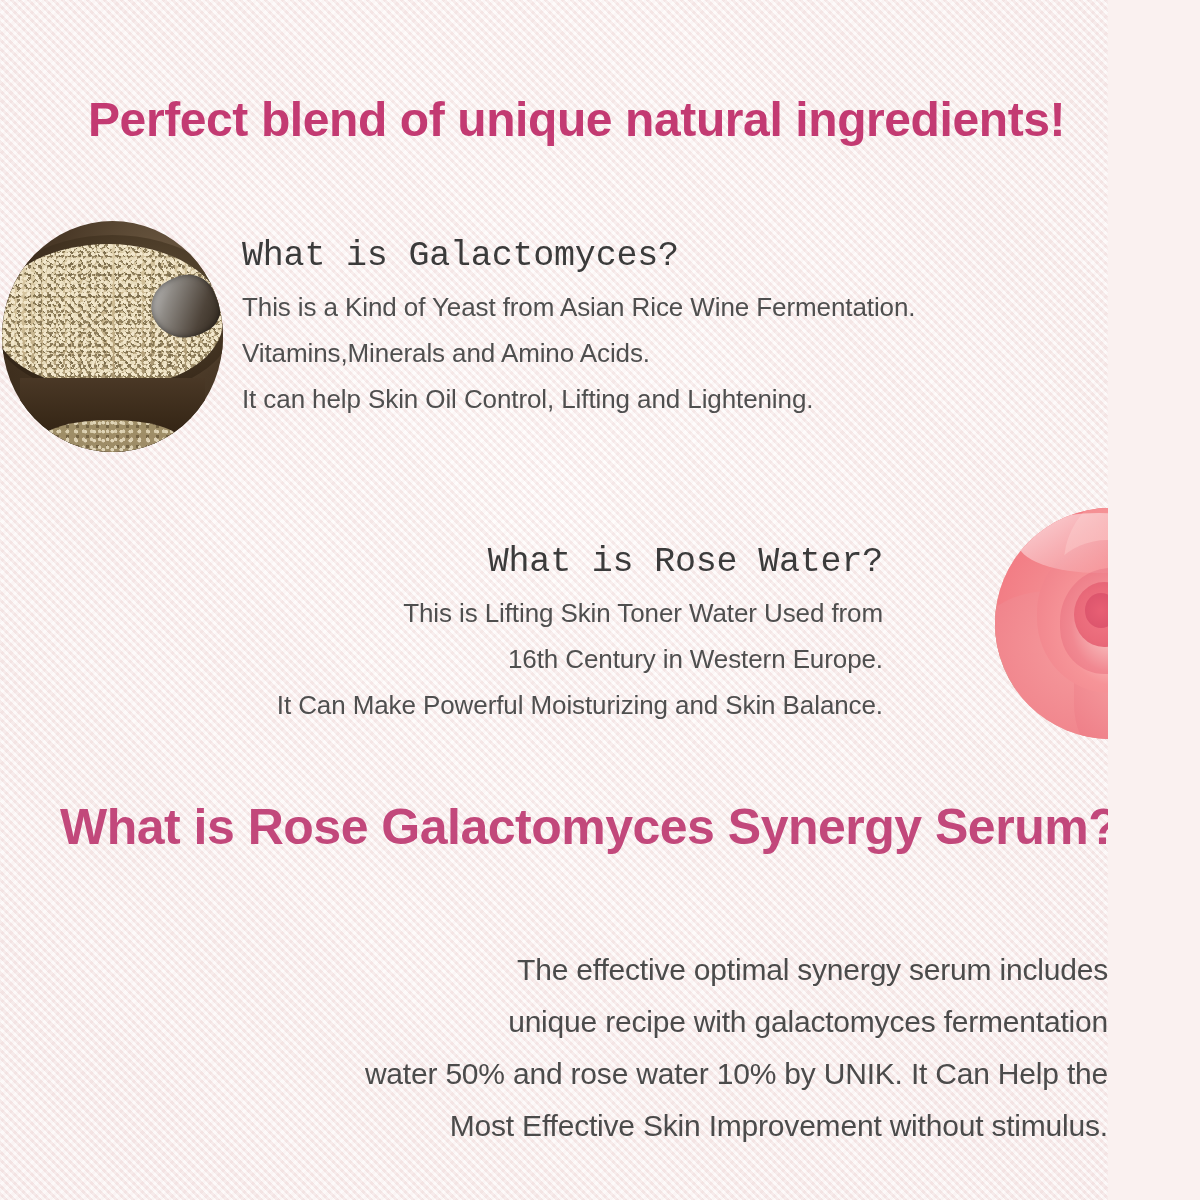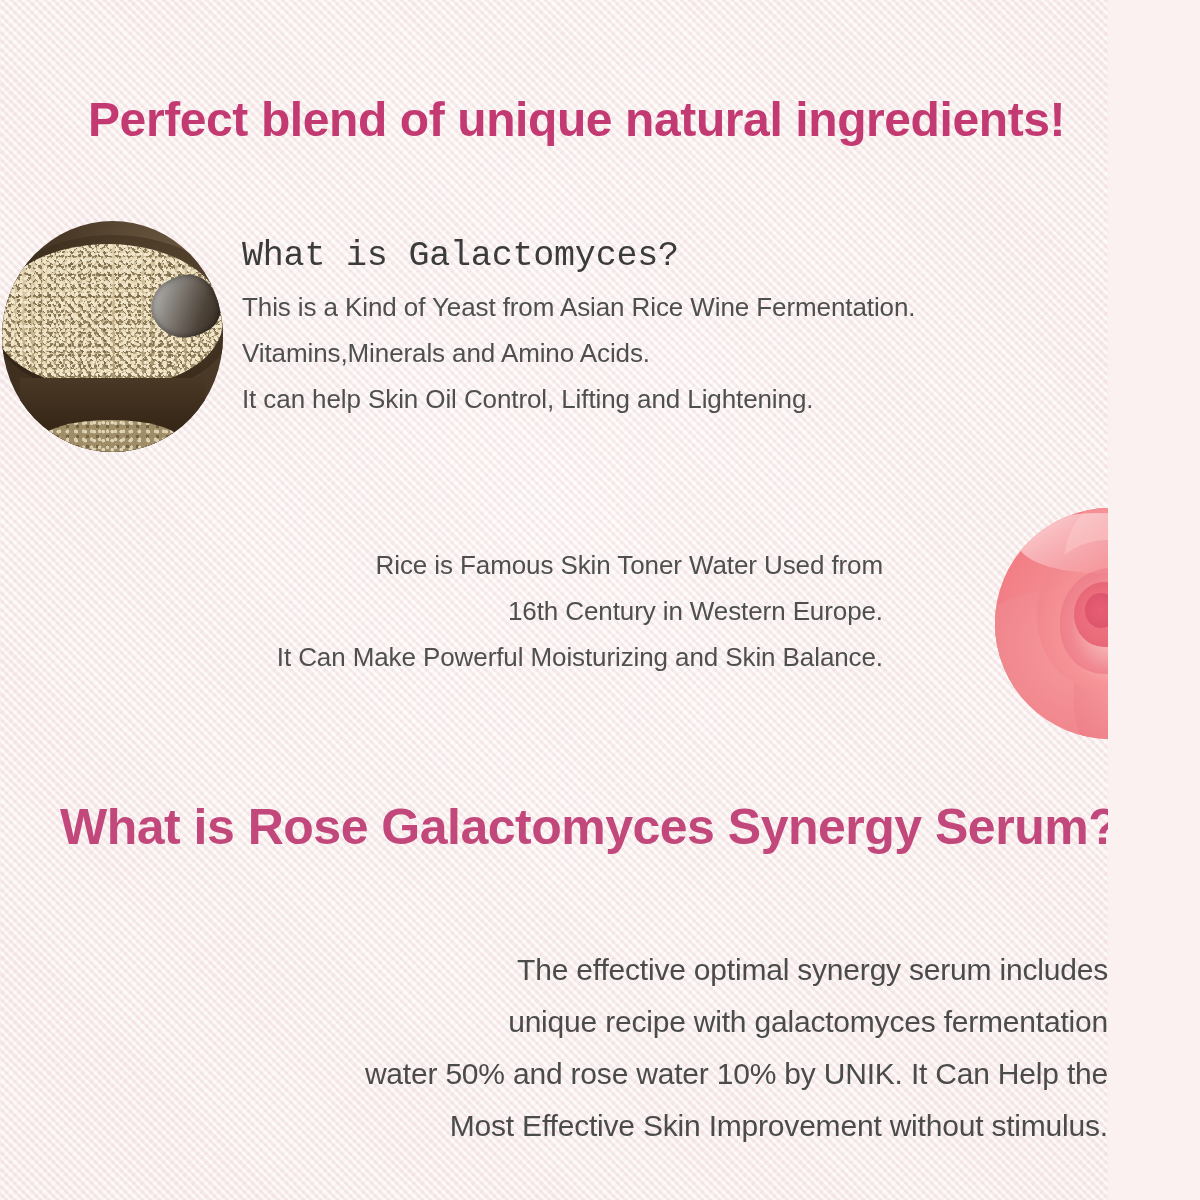--- a/index.html
+++ b/index.html
@@ -248,21 +248,22 @@
     <div class="rp rp3"></div>
     <div class="rp rp4"></div>
     <div class="rp rp5"></div>
     <div class="rp rp6"></div>
     <div class="rp rp7"></div>
     <div class="rp rp8"></div>
     <div class="rose-hl"></div>
   </div>
 
   <div id="rose-block">
-    <div class="body-line">Rice is Famous Skin Toner Water Used from</div>
+    <div class="sub-head">What is Rose Water?</div>
+    <div class="body-line">This is Lifting Skin Toner Water Used from</div>
     <div class="body-line">16th Century in Western Europe.</div>
     <div class="body-line">It Can Make Powerful Moisturizing and Skin Balance.</div>
   </div>
 
   <div class="serum-heading">What is Rose Galactomyces Synergy Serum?</div>
 
   <div id="serum-para">
     <div class="p-line">The effective optimal synergy serum includes</div>
     <div class="p-line">unique recipe with galactomyces fermentation</div>
     <div class="p-line">water 50% and rose water 10% by UNIK. It Can Help the</div>

